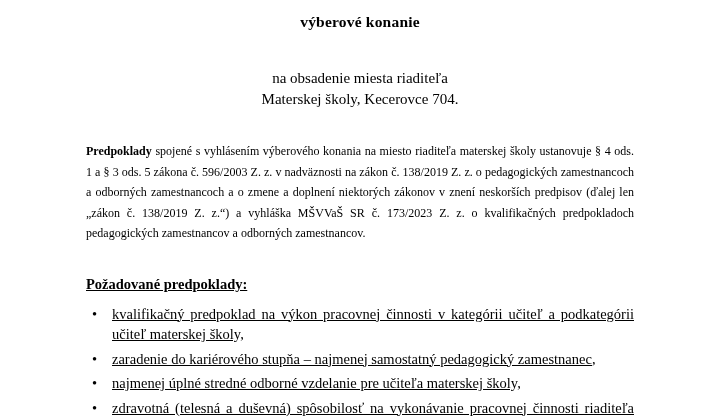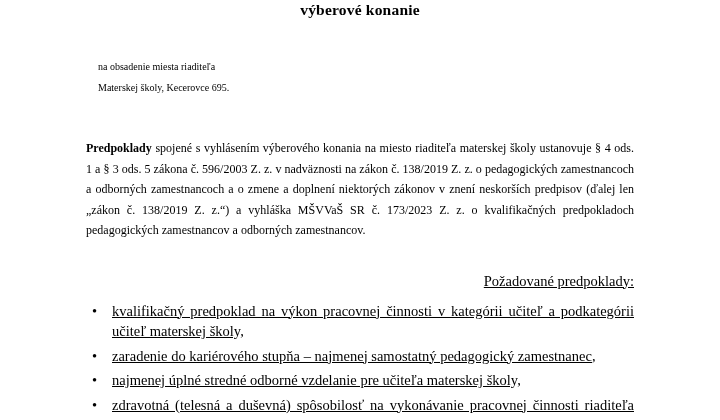--- a/index.html
+++ b/index.html
@@ -20,49 +20,49 @@
     position: relative;
     box-sizing: border-box;
     padding: 0 86px;
     overflow: hidden;
   }
   .title {
     text-align: center;
     font-weight: bold;
     font-size: 15.5px;
     letter-spacing: 0.2px;
-    margin: 0;
+    margin: 12px;
     padding-top: 0px;
     line-height: 19px;
   }
   .subtitle {
-    font-size: 10px;
+    text-align: center;
+    font-size: 15px;
     line-height: 21px;
-    margin: 12px;
+    margin: 3px;
     padding-top: 25px;
   }
   .para {
     text-align: justify;
     text-justify: inter-word;
     font-size: 12px;
     line-height: 20.5px;
     margin: 0;
     padding-top: 28px;
   }
   .para b {
     font-weight: bold;
   }
   .section-head {
     font-size: 14.5px;
-    font-weight: normal;
+    font-weight: bold;
     text-decoration: underline;
     margin: 0;
     padding-top: 30px;
     line-height: 20px;
-    text-align: right;
   }
   ul.bullets {
     margin: 0;
     padding: 0;
     list-style: none;
   }
   ul.bullets li {
     position: relative;
     font-size: 14.5px;
     line-height: 20.5px;
@@ -84,21 +84,21 @@
 </style>
 </head>
 <body>
 
 <div class="page">
 
   <h1 class="title">výberové konanie</h1>
 
   <div class="subtitle">
     <div>na obsadenie miesta riaditeľa</div>
-    <div>Materskej školy, Kecerovce 695.</div>
+    <div>Materskej školy, Kecerovce 704.</div>
   </div>
 
   <p class="para"><b>Predpoklady</b><span> spojené s vyhlásením výberového konania na miesto riaditeľa materskej školy ustanovuje § 4 ods. 1 a § 3 ods. 5 zákona č. 596/2003 Z. z. v nadväznosti na zákon č. 138/2019 Z. z. o pedagogických zamestnancoch a odborných zamestnancoch a o zmene a doplnení niektorých zákonov v znení neskorších predpisov (ďalej len „zákon č. 138/2019 Z. z.“) a vyhláška MŠVVaŠ SR č. 173/2023 Z. z. o kvalifikačných predpokladoch pedagogických zamestnancov a odborných zamestnancov.</span></p>
 
   <div class="section-head">Požadované predpoklady:</div>
 
   <div class="bullets-wrap">
     <ul class="bullets">
       <li>kvalifikačný predpoklad na výkon pracovnej činnosti v kategórii učiteľ a podkategórii učiteľ materskej školy,</li>
       <li>zaradenie do kariérového stupňa – najmenej samostatný pedagogický zamestnanec,</li>

